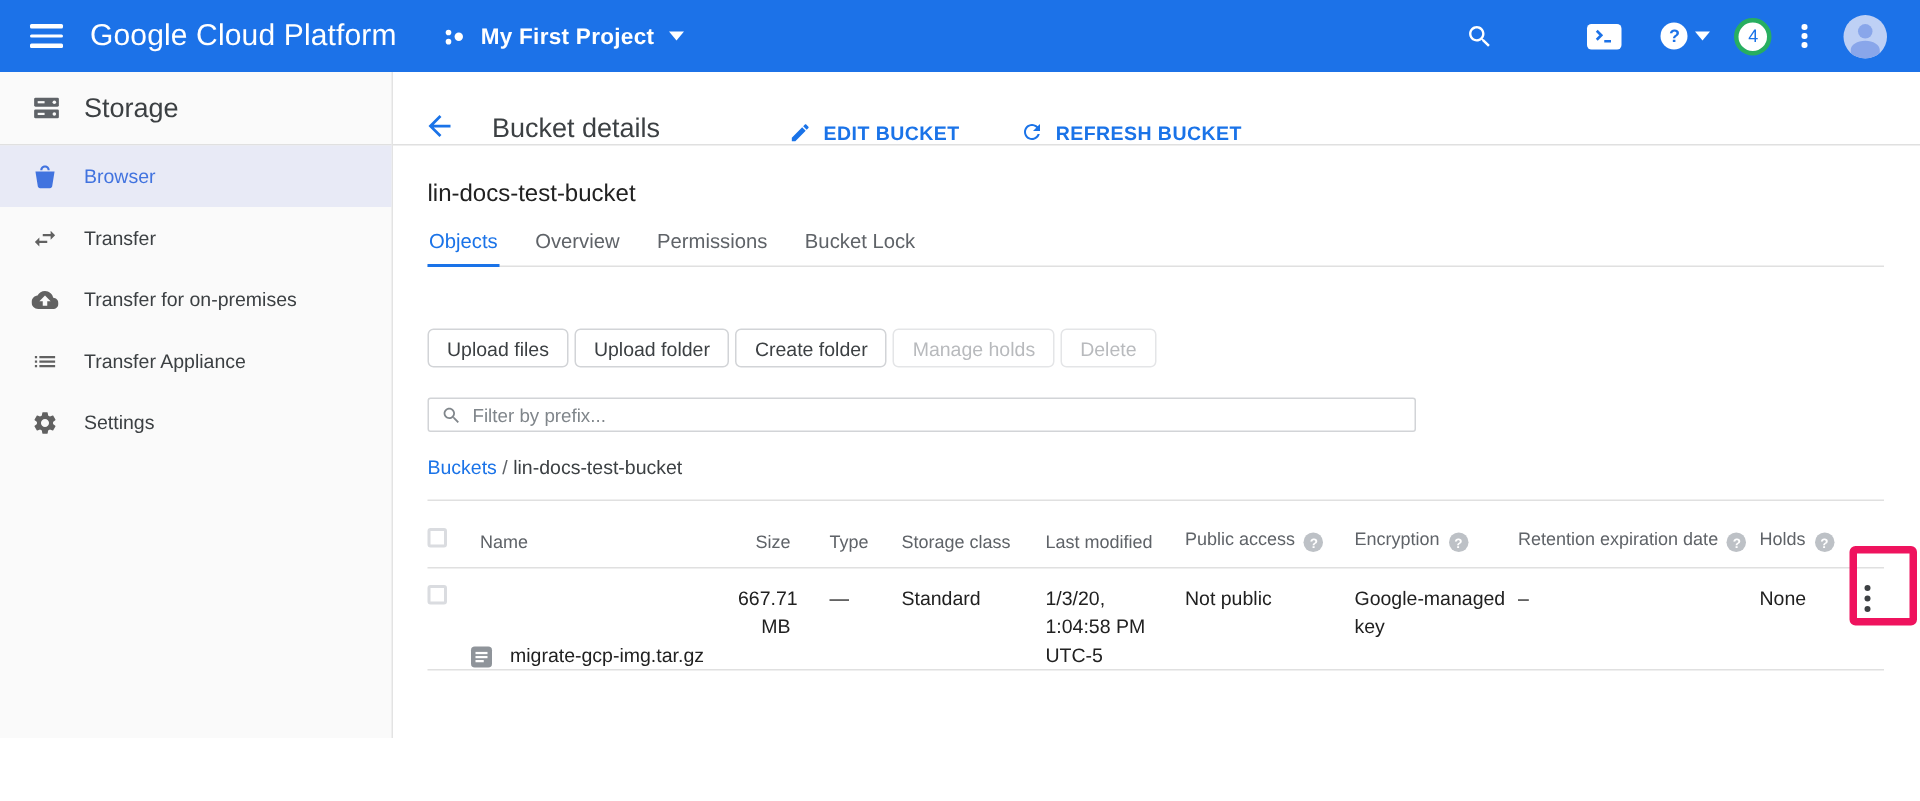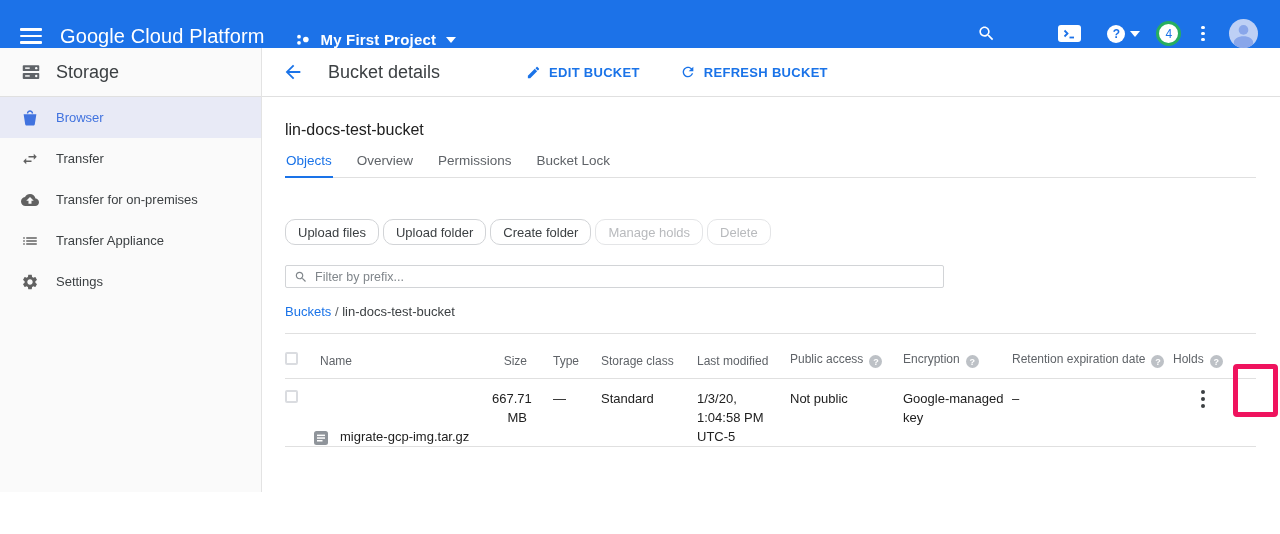--- a/index.html
+++ b/index.html
@@ -4,21 +4,21 @@
 <style>
   :root{
     --topbar:#1c72e8; --accent:#1a73e8; --sidebar-active:#4173df;
     --sidebar-active-bg:#e8eaf6; --highlight:#ef135e; --badge-green:#27ae60;
   }
   *{margin:0;padding:0;box-sizing:border-box;}
   body{background:#fff;font-family:"Liberation Sans","DejaVu Sans",sans-serif;}
   .page{position:relative;width:1280px;height:534px;background:#fff;overflow:hidden;}
 
   
-  .topbar{height:48px;background:var(--topbar);display:flex;align-items:flex-end;color:#fff;}
+  .topbar{height:48px;background:var(--topbar);display:flex;align-items:center;color:#fff;}
   .hamburger{width:24px;height:24px;margin-left:20px;display:flex;flex-direction:column;justify-content:center;gap:4px;background:none;border:none;cursor:pointer;}
   .hamburger i{display:block;height:2.6px;width:22px;background:#fff;border-radius:1px;}
   .product{font-size:20px;font-weight:400;margin-left:16px;letter-spacing:.1px;}
   .project{display:flex;align-items:center;margin-left:32px;cursor:pointer;}
   .project-icon{width:15px;height:15px;margin-right:9px;}
   .project-label{font-size:15px;font-weight:700;letter-spacing:.2px;}
   .caret{width:0;height:0;border-left:5px solid transparent;border-right:5px solid transparent;border-top:6px solid #fff;margin-left:10px;}
   .tb-right{margin-left:auto;display:flex;align-items:center;padding-right:22px;}
   .tb-icon{color:#fff;display:inline-flex;align-items:center;cursor:pointer;}
   .tb-search{margin-right:62px;}
@@ -37,35 +37,35 @@
   .sidebar-header{height:49px;display:flex;align-items:center;border-bottom:1px solid #e0e0e0;}
   .sidebar-header .s-icon{margin-left:20px;color:#5f6368;}
   .sidebar-title{margin-left:14px;font-size:18px;color:#3c4043;text-align:right;}
   .nav-item{height:41px;display:flex;align-items:center;font-size:13px;color:#3c4043;cursor:pointer;}
   .nav-item .n-icon{width:18px;height:18px;margin-left:21px;color:#616161;flex:none;}
   .nav-item .n-label{margin-left:17px;}
   .nav-item.active{background:var(--sidebar-active-bg);color:var(--sidebar-active);text-align:right;}
   .nav-item.active .n-icon{color:var(--sidebar-active);}
 
   .content{flex:1;background:#fff;}
-  .content-header{height:49px;display:flex;align-items:center;border-bottom:1px solid #e0e0e0;padding:0 24px 0 20px;}
+  .content-header{height:49px;display:flex;align-items:flex-end;border-bottom:1px solid #e0e0e0;padding:0 24px 0 20px;}
   .back-btn{background:none;border:none;color:var(--accent);width:24px;height:24px;cursor:pointer;display:flex;align-items:center;}
   .page-title{font-size:18px;color:#3c4043;margin-left:22px;}
   .hdr-action{display:flex;align-items:center;gap:8px;background:none;border:none;color:var(--accent);font-size:13px;font-weight:700;letter-spacing:.3px;cursor:pointer;font-family:inherit;}
   .hdr-action.edit{margin-left:86px;}
   .hdr-action.refresh{margin-left:40px;}
 
   .content-body{padding:0 24px 0 23px;}
   .bucket-name{font-size:16px;font-weight:400;color:#212121;margin-top:24px;}
   .tabs{display:flex;margin-top:14px;border-bottom:1px solid #e0e0e0;}
   .tab{font-size:13.5px;color:#5f6368;padding:0 1px 8px 1px;margin-right:23px;cursor:pointer;border-bottom:2.5px solid transparent;margin-bottom:-1px;}
   .tab.active{color:var(--accent);font-weight:500;border-bottom-color:var(--accent);}
 
   .btn-row{margin-top:41px;display:flex;gap:4px;}
-  .btn{height:26px;padding:0 12px;font-size:13px;font-family:inherit;color:#3c4043;background:#fff;border:1px solid #d2d4d7;border-radius:10px;cursor:pointer;}
+  .btn{height:26px;padding:0 12px;font-size:13px;font-family:inherit;color:#3c4043;background:#fff;border:1px solid #d2d4d7;border-radius:4px;cursor:pointer;}
   .btn:disabled{color:#b8babd;border-color:#e4e5e7;cursor:default;}
 
   .filter-wrap{margin-top:20px;width:659px;height:23px;border:1px solid #d2d4d7;border-radius:2px;display:flex;align-items:center;padding:0 8px;}
   .filter-wrap .f-icon{color:#80868b;flex:none;display:flex;}
   .filter-input{border:none;outline:none;flex:1;font-size:12.5px;margin-left:7px;font-family:inherit;color:#3c4043;}
   .filter-input::placeholder{color:#80868b;}
 
   .breadcrumb{margin-top:16px;font-size:13px;color:#5f6368;}
   .breadcrumb a{color:var(--accent);text-decoration:none;cursor:pointer;}
   .crumb-current{color:#3c4043;}
@@ -275,20 +275,21 @@
               </svg>
             <span class="obj-name">migrate-gcp-img.tar.gz</span>
           </div>
           <div class="cell right">667.71 MB</div>
           <div class="cell">—</div>
           <div class="cell">Standard</div>
           <div class="cell">1/3/20, 1:04:58 PM UTC-5</div>
           <div class="cell">Not public</div>
           <div class="cell">Google-managed key</div>
           <div class="cell">–</div>
+          <div class="cell">None</div>
           <div class="menu-cell">
             <button class="row-dots">
                 <i></i>
                 <i></i>
                 <i></i>
               </button>
           </div>
         </div>
       </div>
     </section>

